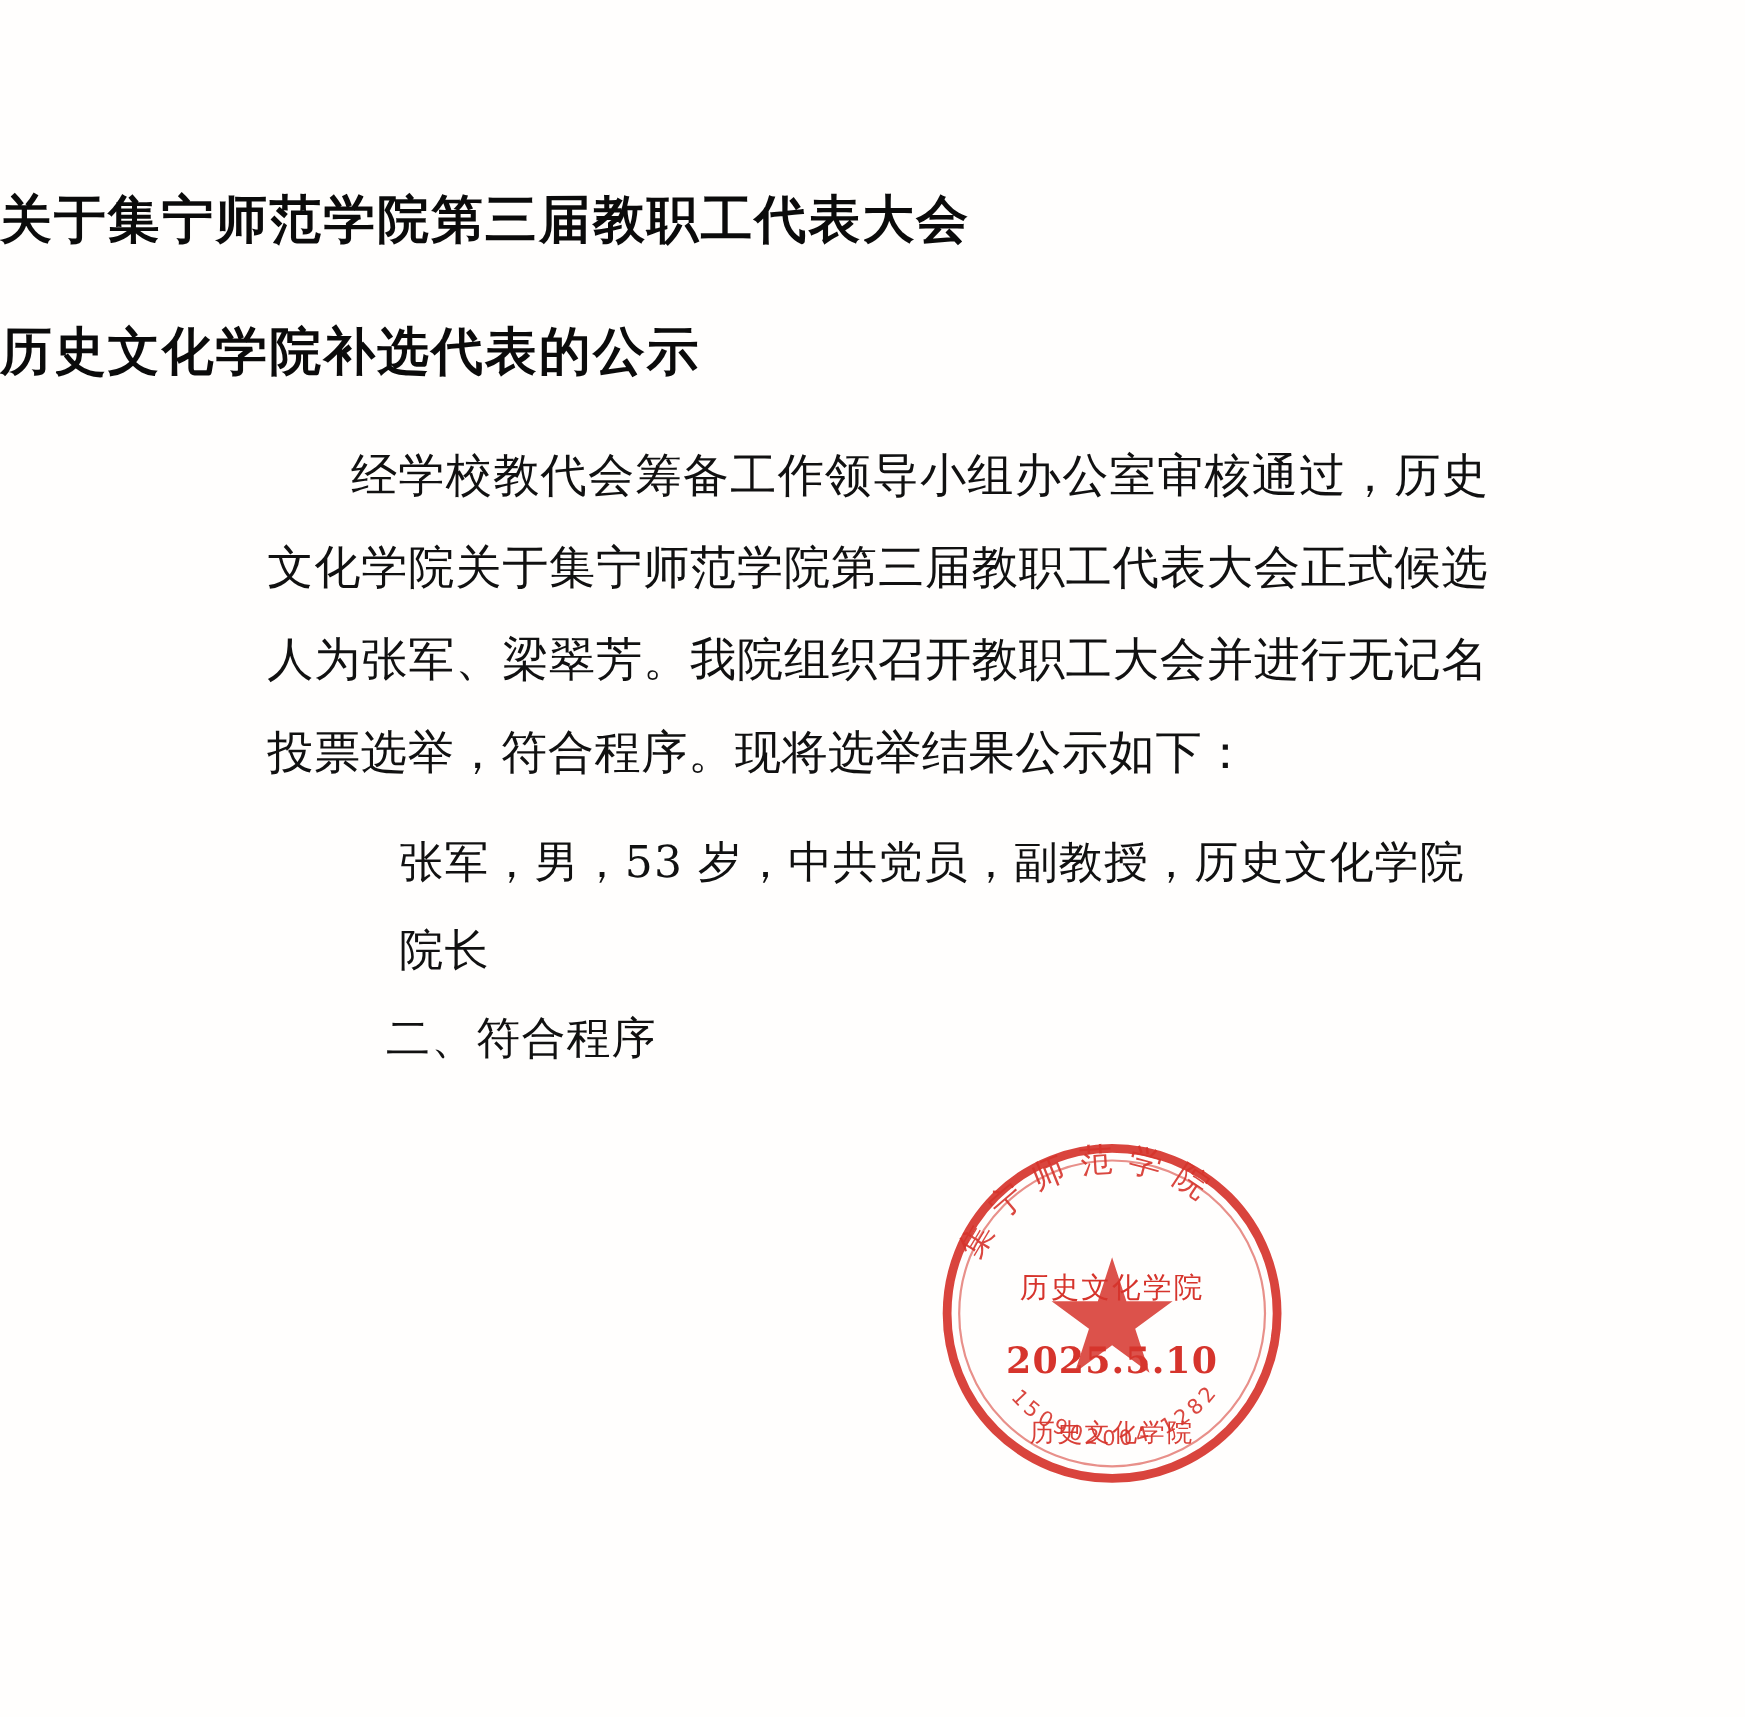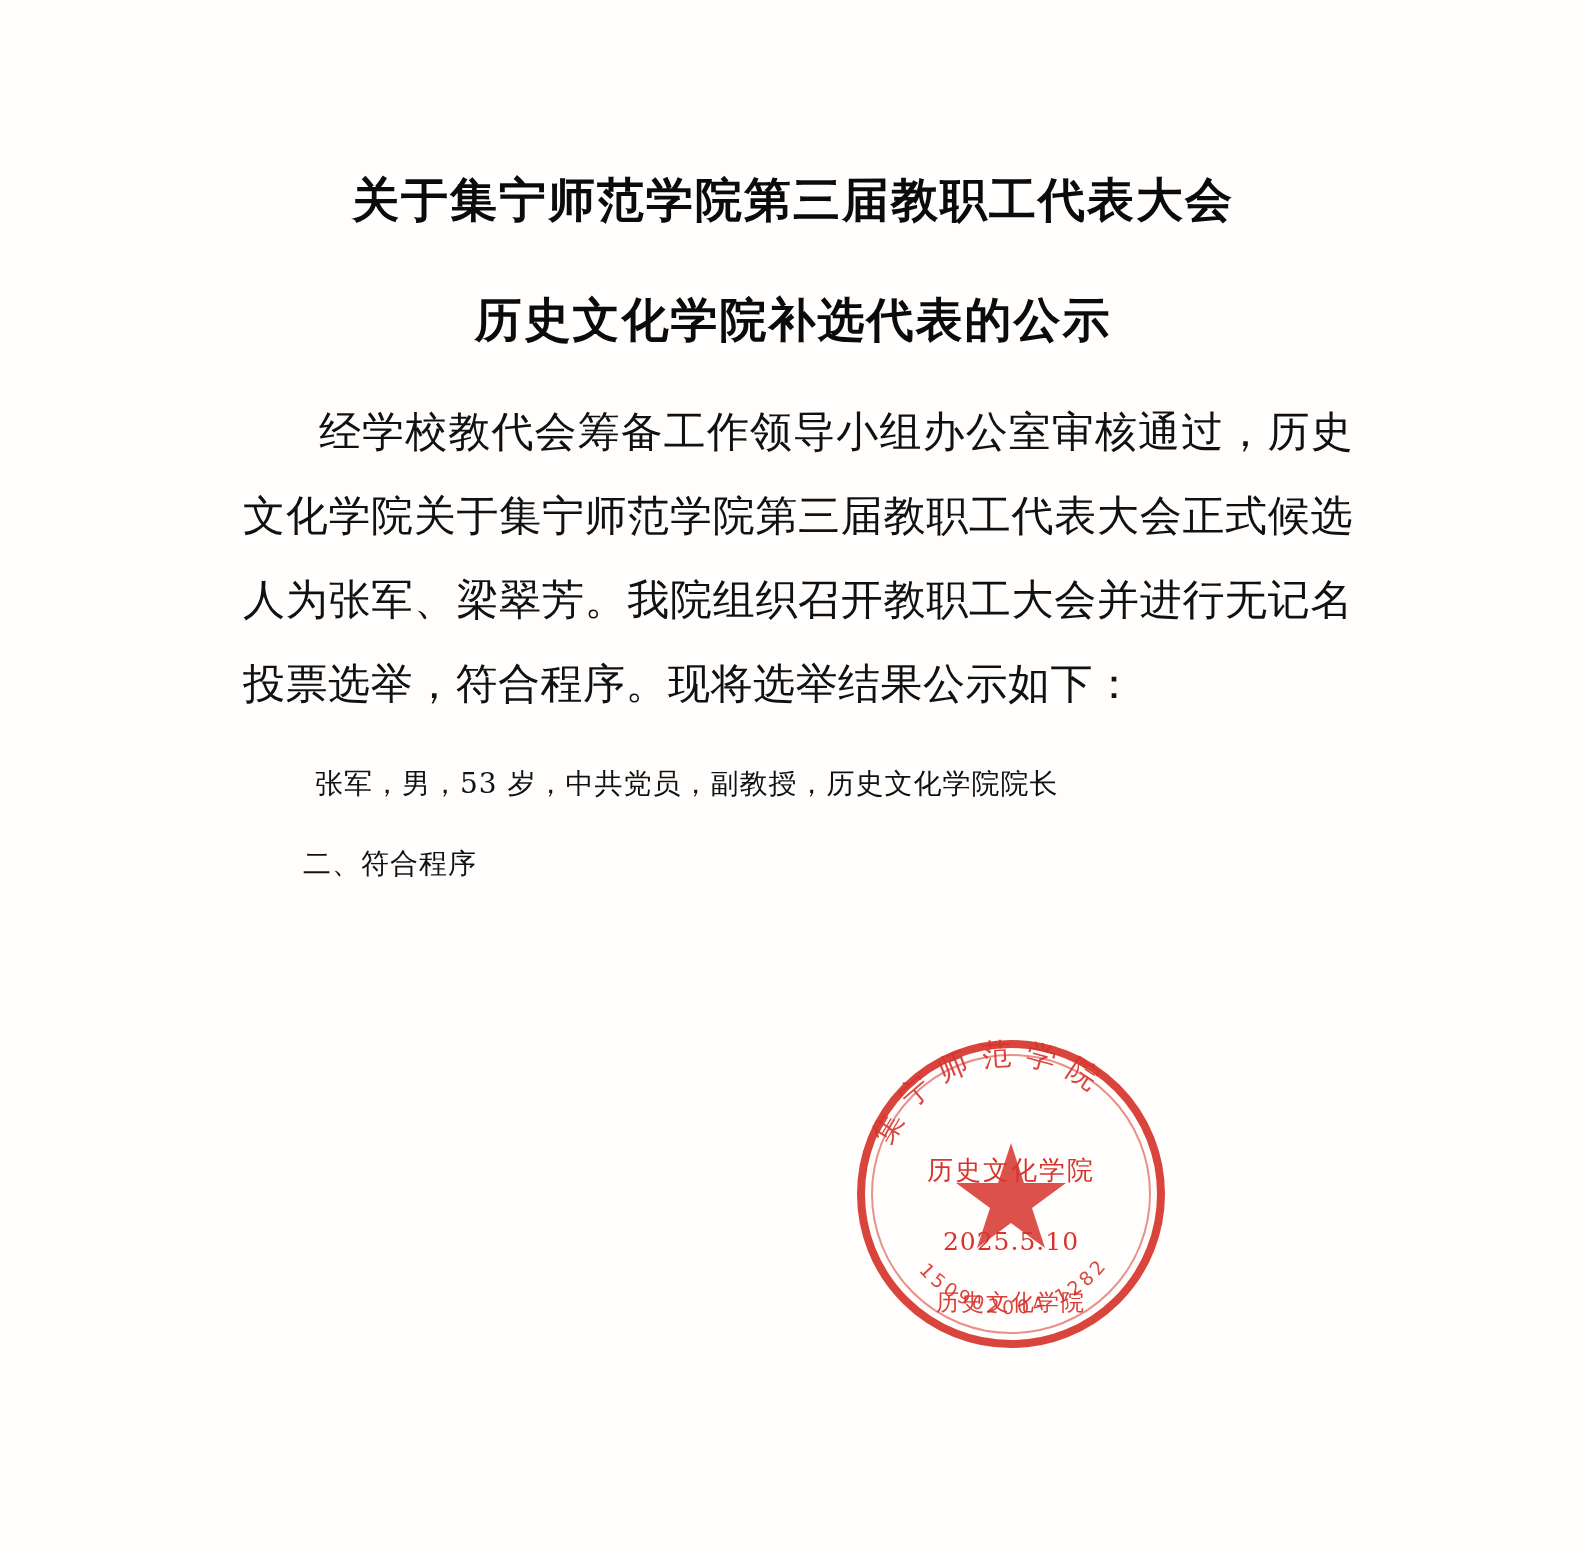--- a/index.html
+++ b/index.html
@@ -22,21 +22,20 @@
     width: 1586px;
     height: 1561px;
     background: #fffefd;
   }
 
   .title-block {
     position: absolute;
     left: 0;
     top: 140px;
     width: 1586px;
-    text-align: center;
   }
   .title-line {
     font-size: 47px;
     font-weight: bold;
     letter-spacing: 2px;
     line-height: 120px;
     color: #0b0b0b;
     font-family: "DejaVu Serif", "Liberation Serif", serif;
   }
 
@@ -54,24 +53,25 @@
     text-justify: inter-ideograph;
     color: #111111;
     letter-spacing: 0.5px;
   }
   .para.indent {
     text-indent: 76px;
   }
   .spacer-sm { height: 18px; }
 
   .list-line {
-    font-size: 28px;
+    font-size: 40px;
     line-height: 80px;
     letter-spacing: 1px;
     color: #111111;
+    margin-left: 48px;
   }
   .list-line.ind1 { padding-left: 72px; }
   .list-line.ind2 { padding-left: 78px; }
   .list-line.ind3 { padding-left: 60px; }
   .list-line.ind0 { padding-left: 8px; }
 
   
   .seal {
     position: absolute;
     left: 852px;
@@ -85,21 +85,21 @@
     position: absolute;
     width: 318px;
     text-align: center;
     color: #d6342c;
     font-size: 26px;
     font-family: "DejaVu Serif", "Liberation Serif", serif;
     letter-spacing: 2px;
     pointer-events: none;
   }
   .seal-dept { top: 118px; }
-  .seal-date { top: 192px; font-size: 25px; letter-spacing: 1px; }
+  .seal-date { top: 182px; font-size: 33px; letter-spacing: 1px; font-weight: bold; }
 </style>
 </head>
 <body>
 
 <div class="page">
 
   <div class="title-block">
     <div class="title-line">关于集宁师范学院第三届教职工代表大会</div>
     <div class="title-line">历史文化学院补选代表的公示</div>
   </div>

